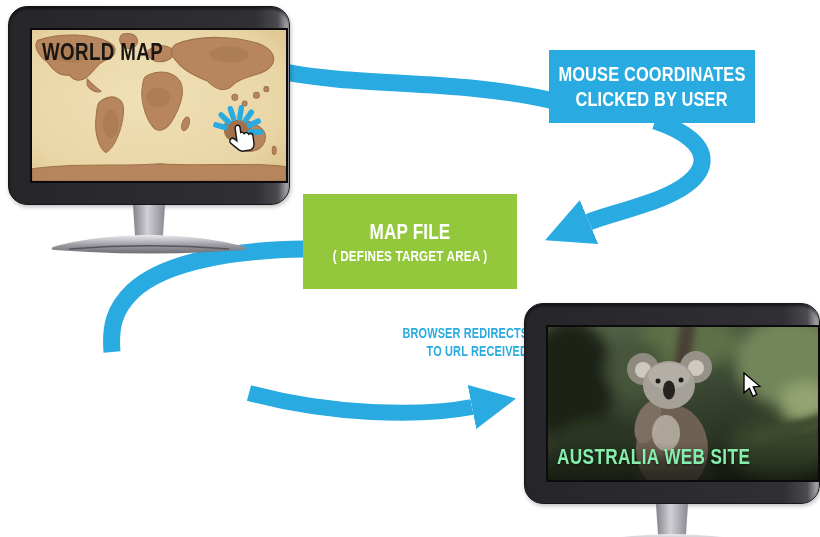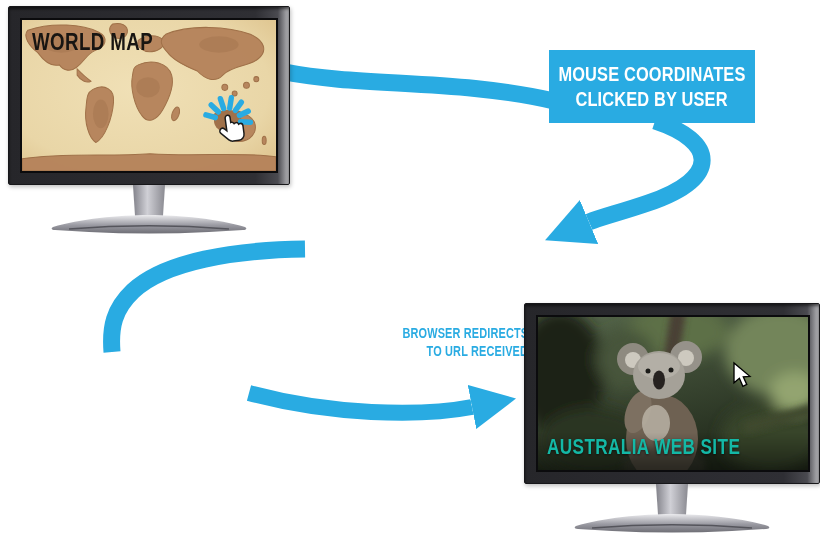--- a/index.html
+++ b/index.html
@@ -6,35 +6,35 @@
   #canvas {
     position:relative; width:820px; height:537px; overflow:hidden;
     background:#ffffff; font-family:"Liberation Sans", sans-serif;
   }
   .layer-arrows { position:absolute; left:0; top:0; z-index:1; }
   .monitor, .flow-box, .note { position:absolute; z-index:2; }
 
   
   .frame {
     background: linear-gradient(to right, #26262a, #2f2f34 88%, #4a4a50 96%, #b9b9bd);
-    border:1px solid #17171a; border-radius:2px; padding:11px;
+    border:1px solid #17171a; border-radius:19px; padding:21px;
     box-shadow: inset 0 2px 3px rgba(0,0,0,.55), 1px 2px 4px rgba(0,0,0,.25);
   }
   .screen {
     position:relative; border:2px solid #0b0b0d; overflow:hidden; background:#000;
   }
   .screen svg { display:block; }
   .screen-title {
     position:absolute; font-weight:bold; white-space:nowrap;
   }
   .cond { display:inline-block; transform:scaleX(.78); white-space:nowrap; font-weight:bold; }
   .o-left  { transform-origin:left center; }
   .o-right { transform-origin:right center; }
   .worldmap-title { left:10px; top:8px; font-size:24px; color:#181512; letter-spacing:.5px; }
-  .australia-title { left:9px; bottom:10px; font-size:22px; color:#14b8a6; letter-spacing:.5px;
+  .australia-title { left:9px; bottom:10px; font-size:22px; color:#86efac; letter-spacing:.5px;
     text-shadow:0 1px 3px rgba(0,0,0,.55);text-align:right; }
   .stand { display:block; margin:0 auto; }
 
   
   .flow-box {
     display:flex; flex-direction:column; align-items:center; justify-content:center;
     color:#ffffff; text-align:center;
   }
   .box-blue  { background:#29abe2; }
   .box-green { background:#93c83d; }
@@ -149,20 +149,24 @@
       <path d="M100,30 C70,30 30,34 4,42 C2,43 2,45 6,45 L40,47 C80,49 120,49 160,47 L194,45 C198,45 198,43 196,42 C170,34 130,30 100,30 Z" fill="url(#base1)"></path>
       <path d="M20,44 C70,40 130,40 180,44" stroke="#55555c" stroke-width="1.5" fill="none"></path>
     </svg>
   </div>
 
   <div class="flow-box box-blue box-mouse">
     <span class="cond l1">MOUSE COORDINATES</span>
     <span class="cond l2">CLICKED BY USER</span>
   </div>
 
+  <div class="flow-box box-green box-mapfile">
+    <span class="cond l1">MAP FILE</span>
+    <span class="cond l2">( DEFINES TARGET AREA )</span>
+  </div>
 
 
   <div class="note">
     <span class="cond o-right">BROWSER REDIRECTS</span><br>
     <span class="cond o-right">TO URL RECEIVED</span>
   </div>
 
   <div class="monitor monitor-australia">
     <div class="frame">
       <div class="screen" style="width:270px;height:153px;">

